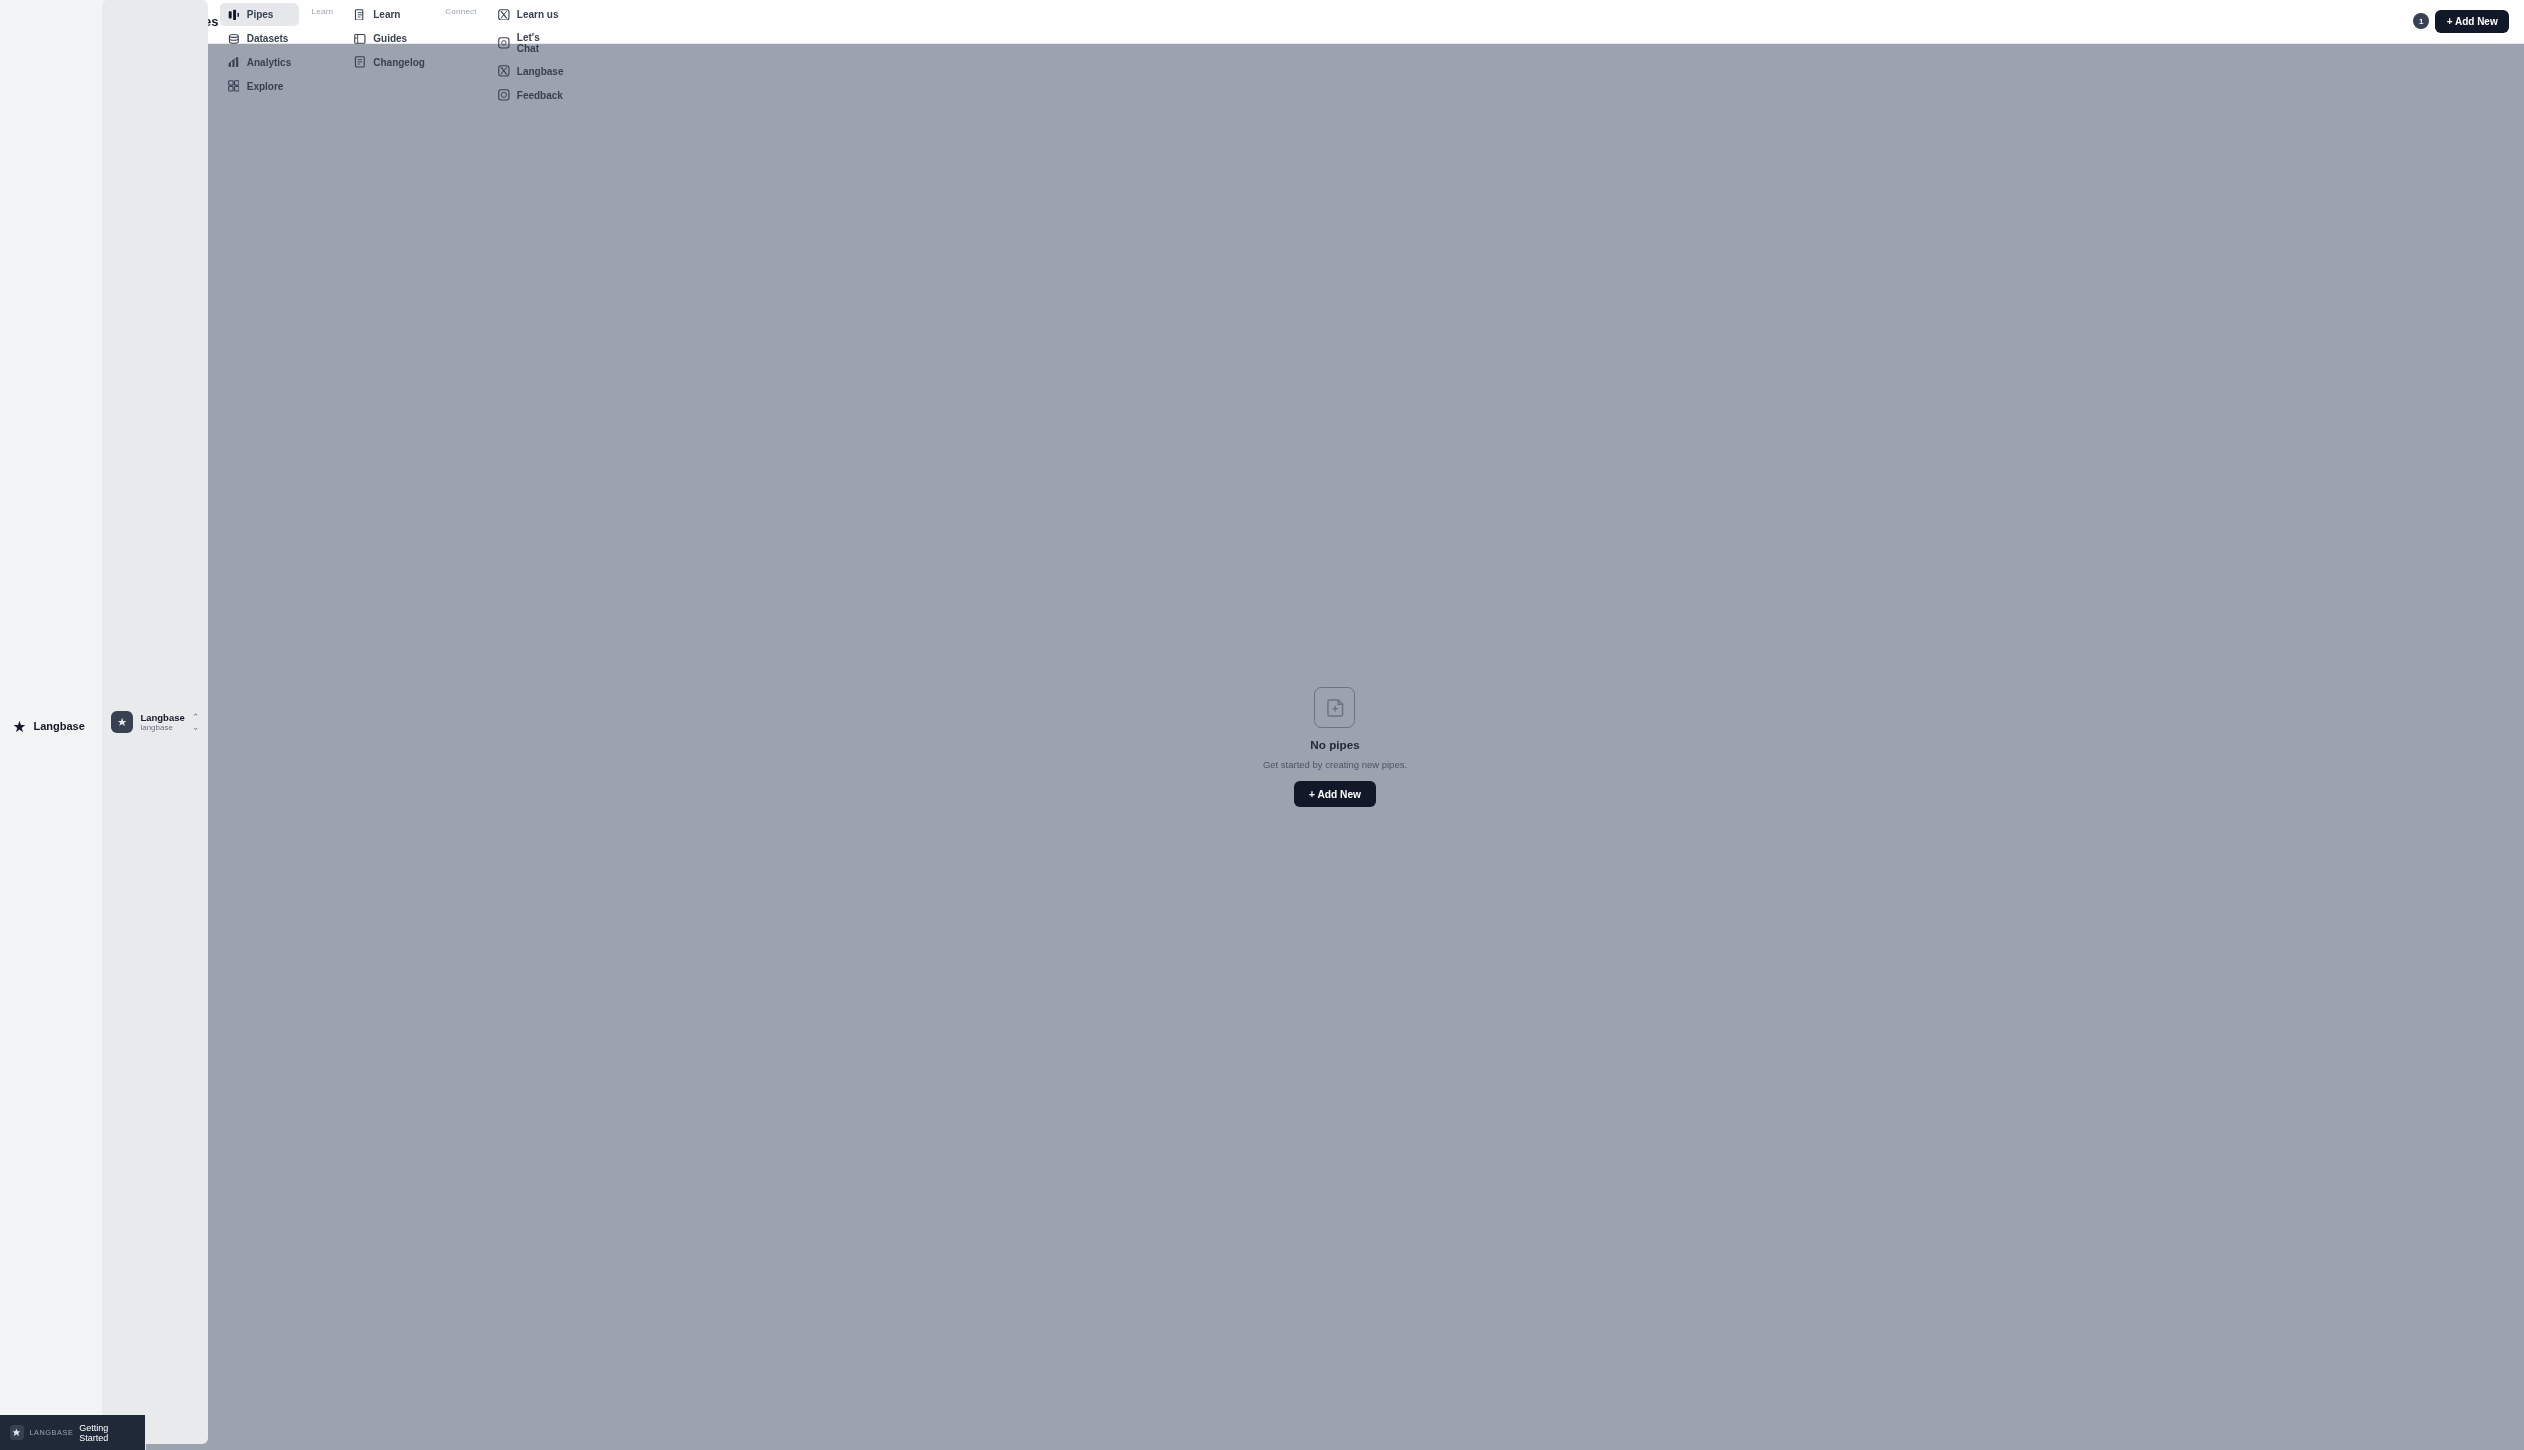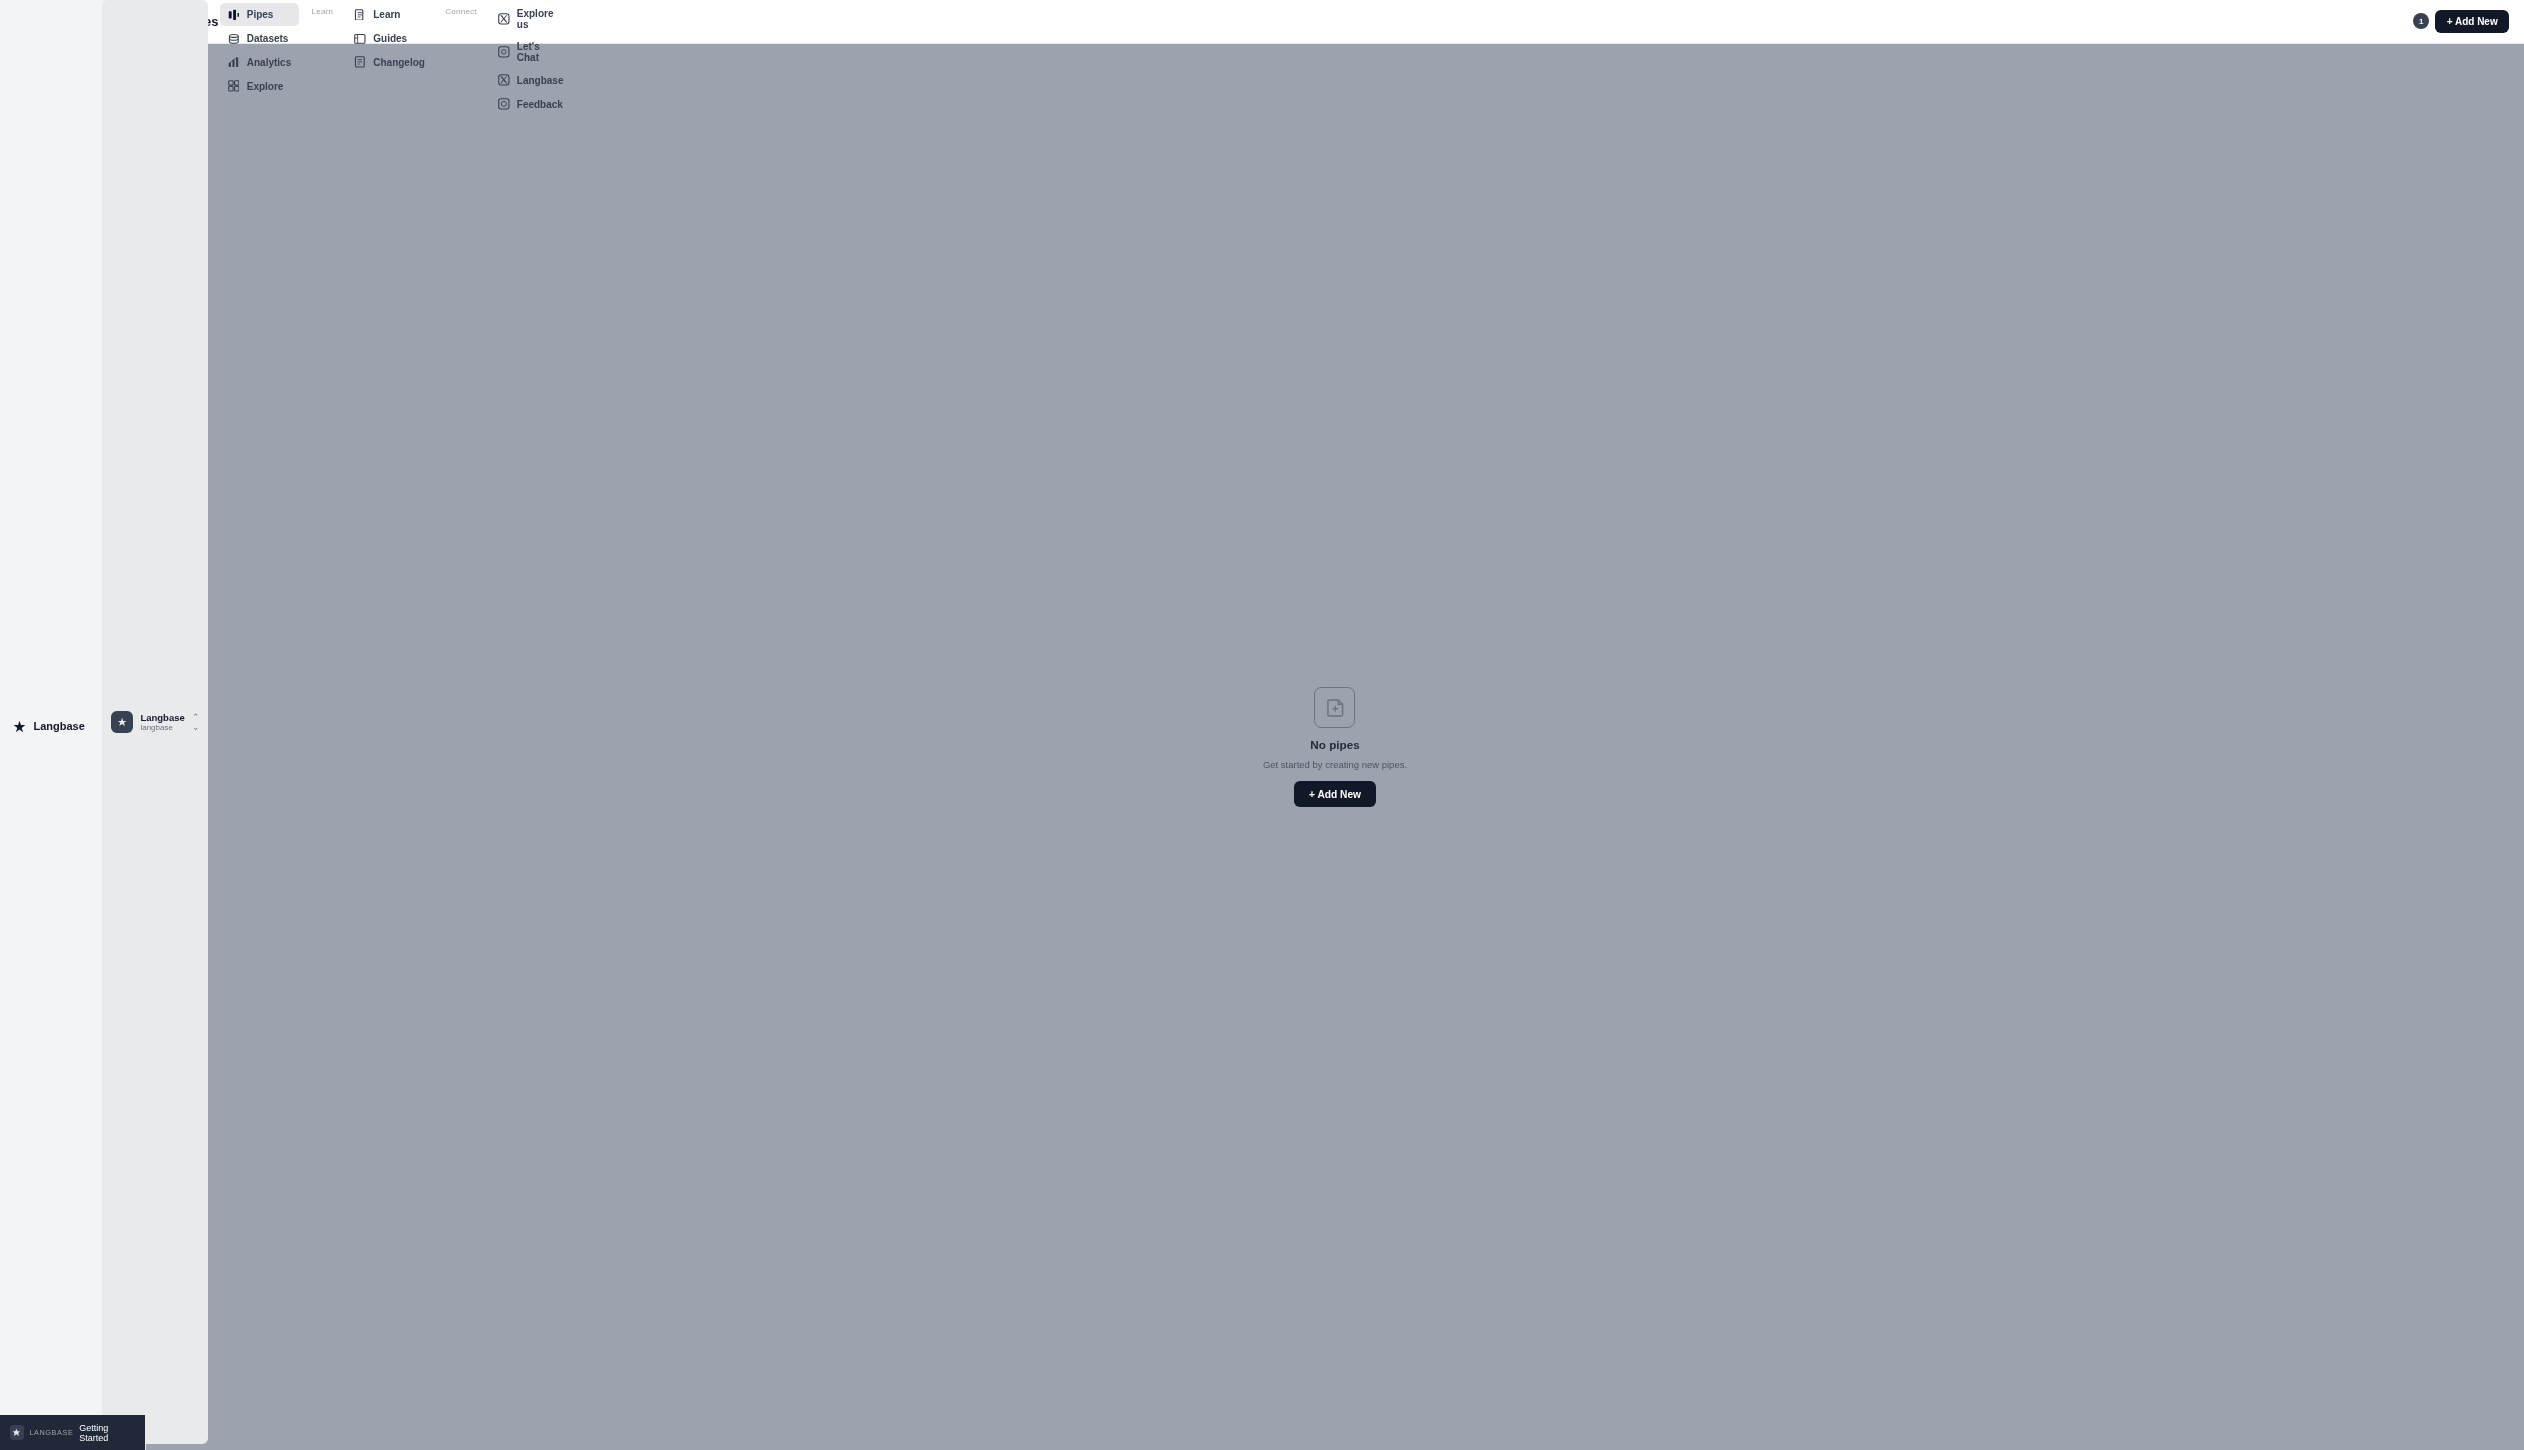--- a/index.html
+++ b/index.html
@@ -383,21 +383,21 @@
 
   <div class="section-label">Connect</div>
   <div class="nav-section">
     <div class="nav-item">
       <span class="nav-icon">
         <svg width="11.7" height="11.7" viewBox="0 0 16 16" fill="none">
           <rect x="1" y="1" width="14" height="14" rx="3" stroke="#374151" stroke-width="1.5" fill="none"></rect>
           <path d="M3 3l4 5-4 5h1.5l3.2-4L11 13h2l-4.2-5.3L12.8 3H11.3L8 6.8 5.5 3H3z" fill="#374151"></path>
         </svg>
       </span>
-      <span>Explore us</span>
+      <span>Learn us</span>
     </div>
     <div class="nav-item">
       <span class="nav-icon">
         <svg width="11.7" height="11.7" viewBox="0 0 16 16" fill="none">
           <rect x="1" y="1" width="14" height="14" rx="3" stroke="#374151" stroke-width="1.5" fill="none"></rect>
           <circle cx="8" cy="8" r="3" stroke="#374151" stroke-width="1.3" fill="none"></circle>
         </svg>
       </span>
       <span>Let's Chat</span>
     </div>

